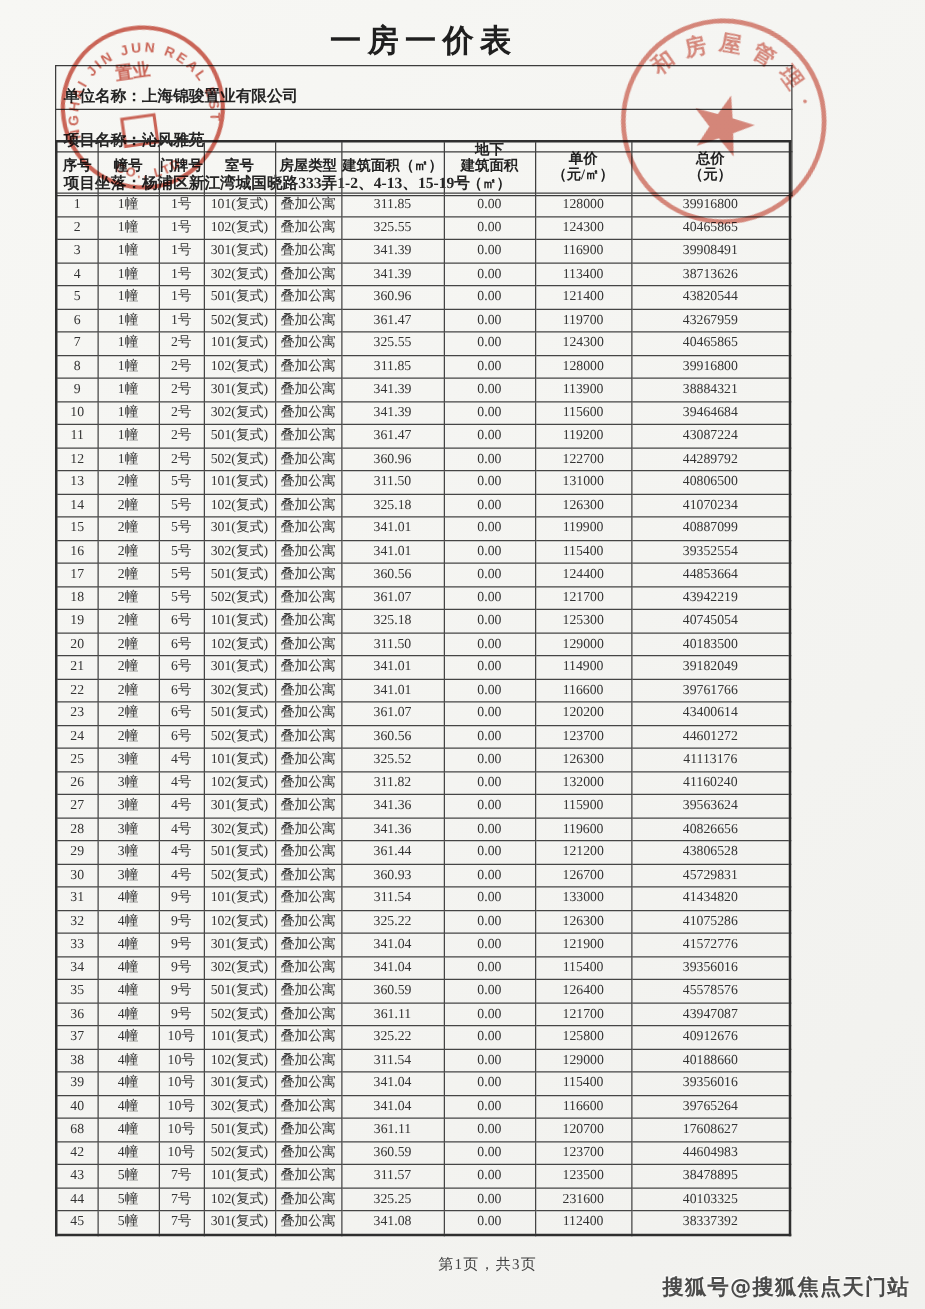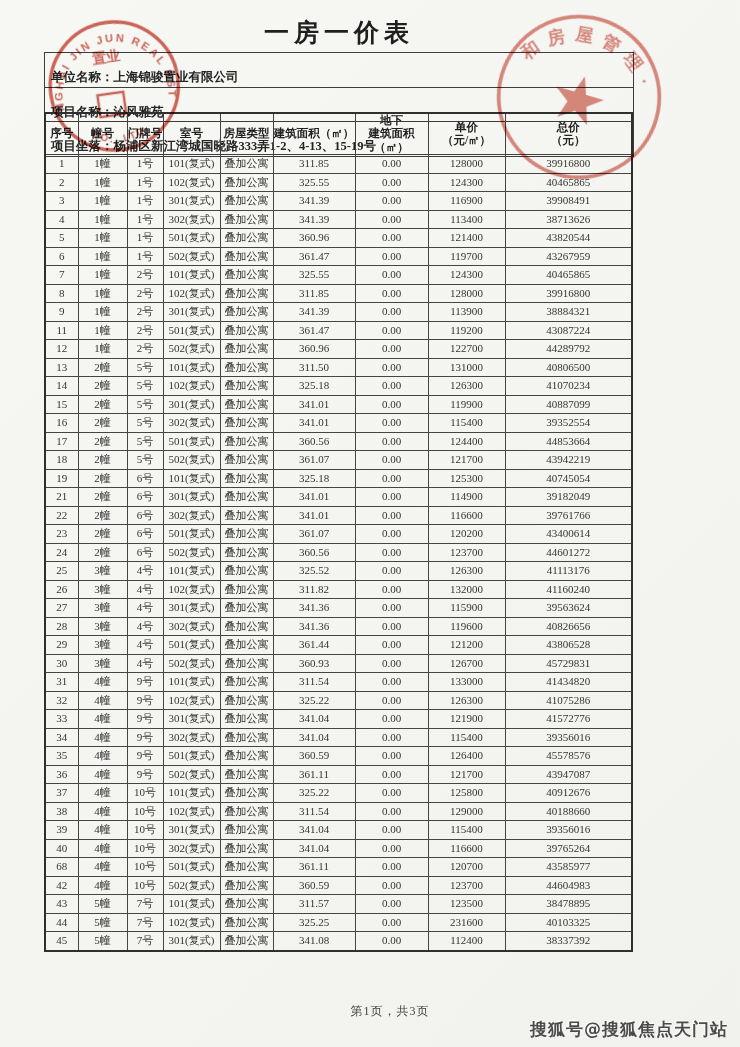--- a/index.html
+++ b/index.html
@@ -205,20 +205,31 @@
           <td>1幢</td>
           <td>2号</td>
           <td>301(复式)</td>
           <td>叠加公寓</td>
           <td>341.39</td>
           <td>0.00</td>
           <td>113900</td>
           <td>38884321</td>
         </tr>
         <tr>
+          <td>10</td>
+          <td>1幢</td>
+          <td>2号</td>
+          <td>302(复式)</td>
+          <td>叠加公寓</td>
+          <td>341.39</td>
+          <td>0.00</td>
+          <td>115600</td>
+          <td>39464684</td>
+        </tr>
+        <tr>
           <td>11</td>
           <td>1幢</td>
           <td>2号</td>
           <td>501(复式)</td>
           <td>叠加公寓</td>
           <td>361.47</td>
           <td>0.00</td>
           <td>119200</td>
           <td>43087224</td>
         </tr>
@@ -302,20 +313,31 @@
         <tr>
           <td>19</td>
           <td>2幢</td>
           <td>6号</td>
           <td>101(复式)</td>
           <td>叠加公寓</td>
           <td>325.18</td>
           <td>0.00</td>
           <td>125300</td>
           <td>40745054</td>
+        </tr>
+        <tr>
+          <td>20</td>
+          <td>2幢</td>
+          <td>6号</td>
+          <td>102(复式)</td>
+          <td>叠加公寓</td>
+          <td>311.50</td>
+          <td>0.00</td>
+          <td>129000</td>
+          <td>40183500</td>
         </tr>
         <tr>
           <td>21</td>
           <td>2幢</td>
           <td>6号</td>
           <td>301(复式)</td>
           <td>叠加公寓</td>
           <td>341.01</td>
           <td>0.00</td>
           <td>114900</td>
@@ -532,21 +554,21 @@
         </tr>
         <tr>
           <td>68</td>
           <td>4幢</td>
           <td>10号</td>
           <td>501(复式)</td>
           <td>叠加公寓</td>
           <td>361.11</td>
           <td>0.00</td>
           <td>120700</td>
-          <td>43585977</td>
+          <td>17608627</td>
         </tr>
         <tr>
           <td>42</td>
           <td>4幢</td>
           <td>10号</td>
           <td>502(复式)</td>
           <td>叠加公寓</td>
           <td>360.59</td>
           <td>0.00</td>
           <td>123700</td>

